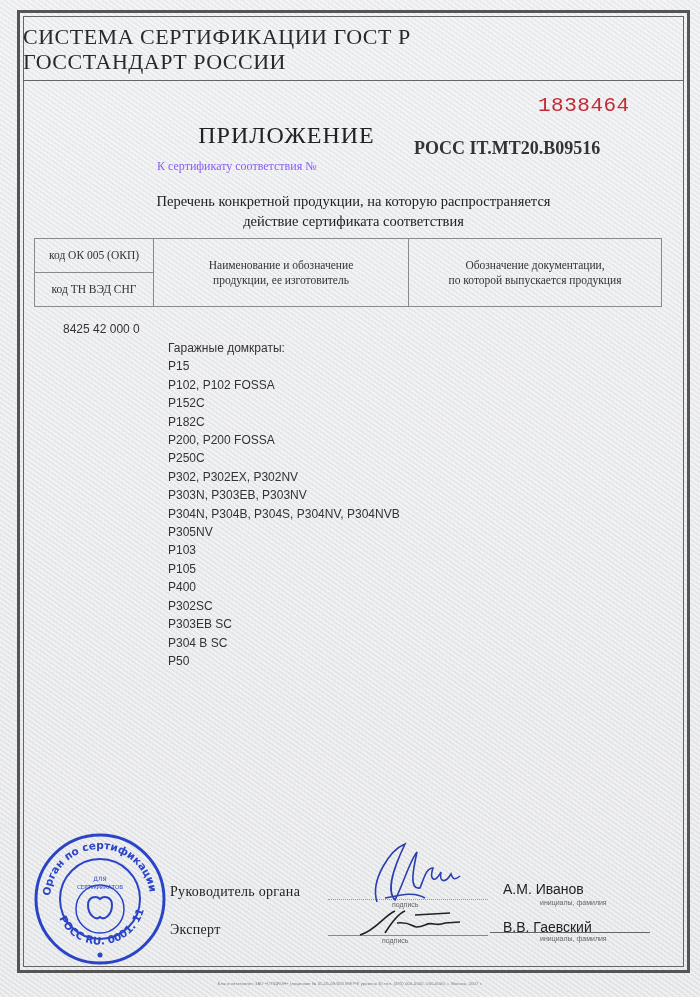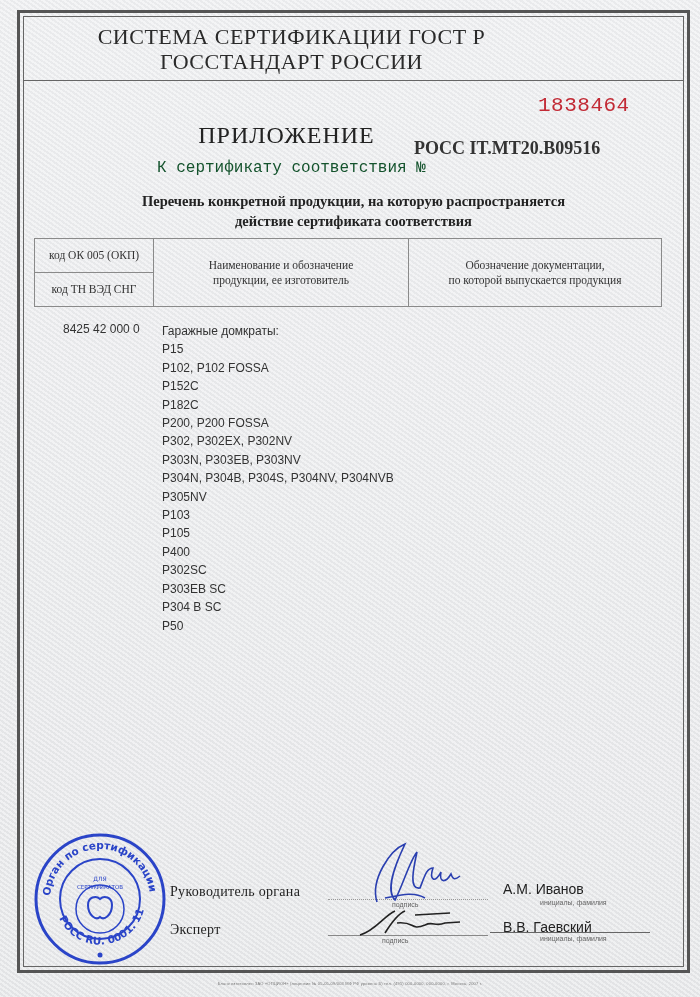--- a/index.html
+++ b/index.html
@@ -7,39 +7,39 @@
        font-family:"DejaVu Serif",serif;color:#222;}
   .paper{position:absolute;left:0;top:0;width:700px;height:997px;
     background:
       repeating-linear-gradient(35deg, rgba(255,255,255,0.35) 0 2px, rgba(0,0,0,0.02) 2px 4px),
       linear-gradient(#eeeff1,#e7e8ea);}
   .frame-outer{position:absolute;left:17px;top:10px;width:673px;height:963px;
     border:3px solid #555;box-sizing:border-box;}
   .frame-inner{position:absolute;left:23px;top:16px;width:661px;height:951px;
     border:1px solid #666;box-sizing:border-box;}
   .hdr-sep{position:absolute;left:23px;top:80px;width:661px;height:0;border-top:1px solid #666;}
-  .sys-title{position:absolute;left:23px;top:24px;width:537px;text-align:center;
+  .sys-title{position:absolute;left:23px;top:24px;width:537px;
     font-family:"Liberation Serif",serif;font-size:22px;line-height:25px;letter-spacing:0.5px;color:#2a2a2a;}
   .serial{position:absolute;left:538px;top:94px;font-family:"Liberation Mono",monospace;
     font-size:21px;color:#c22a35;letter-spacing:0.5px;}
   .appendix{position:absolute;left:23px;top:122px;width:527px;text-align:center;
     font-family:"Liberation Serif",serif;font-size:24px;letter-spacing:1px;color:#222;}
-  .cert-line{position:absolute;left:157px;top:159px;font-family:Liberation Mono, monospace;font-size:16px;color:#14532d;}
+  .cert-line{position:absolute;left:157px;top:159px;font-family:Liberation Serif, serif;font-size:12px;color:#8b5cf6;}
   .cert-no{position:absolute;left:414px;top:138px;font-family:Liberation Serif, serif;
     font-weight:bold;font-size:18px;color:#333;text-align:center;}
   .list-intro{position:absolute;left:23px;top:191px;width:661px;text-align:center;
-    font-family:"Liberation Serif",serif;font-size:14.5px;line-height:20px;color:#222;font-weight:bold;}
+    font-family:"Liberation Serif",serif;font-size:14.5px;line-height:20px;color:#222;}
   table.cols{position:absolute;left:34px;top:238px;width:628px;height:69px;border-collapse:collapse;
     font-family:"Liberation Serif",serif;font-size:11.5px;color:#333;padding-left:48px;}
   table.cols td{border:1px solid #8a8a8a;text-align:center;vertical-align:middle;padding:0 4px;line-height:15px;}
   .c1{width:110px;height:33px;}
   .c2{width:246px;}
   .prod{position:absolute;top:322px;font-family:"Liberation Sans",sans-serif;font-size:12px;color:#333;}
   .code{left:63px;text-align:center;}
-  .items{left:162px;line-height:18.4px;}
+  .items{left:168px;line-height:18.4px;margin-top:17px;}
   .items div{white-space:nowrap;}
   .sig-label{position:absolute;font-family:"Liberation Serif",serif;font-size:14px;color:#222;letter-spacing:0.3px;}
   .dotline{position:absolute;height:0;border-top:1px dotted #999;}
   .sig-line{position:absolute;height:0;border-top:1px solid #666;}
   .tiny{position:absolute;font-family:"Liberation Sans",sans-serif;font-size:7px;color:#666;}
   .name{position:absolute;font-family:"Liberation Sans",sans-serif;font-size:14px;color:#222;}
   .footer-print{position:absolute;left:190px;top:981px;width:320px;text-align:center;
     font-family:"Liberation Sans",sans-serif;font-size:4px;color:#777;letter-spacing:0.2px;}
   .stamp{position:absolute;left:30px;top:827px;width:140px;height:140px;}
   .sig{position:absolute;}
@@ -89,20 +89,21 @@
   </table>
 
 <div class="prod code">8425 42 000 0</div>
 <div class="prod items">
   <div>Гаражные домкраты:</div>
   <div>P15</div>
   <div>P102, P102 FOSSA</div>
   <div>P152C</div>
   <div>P182C</div>
   <div>P200, P200 FOSSA</div>
+  <div>P250C</div>
   <div>P302, P302EX, P302NV</div>
   <div>P303N, P303EB, P303NV</div>
   <div>P304N, P304B, P304S, P304NV, P304NVB</div>
   <div>P305NV</div>
   <div>P103</div>
   <div>P105</div>
   <div>P400</div>
   <div>P302SC</div>
   <div>P303EB SC</div>
   <div>P304 B SC</div>

